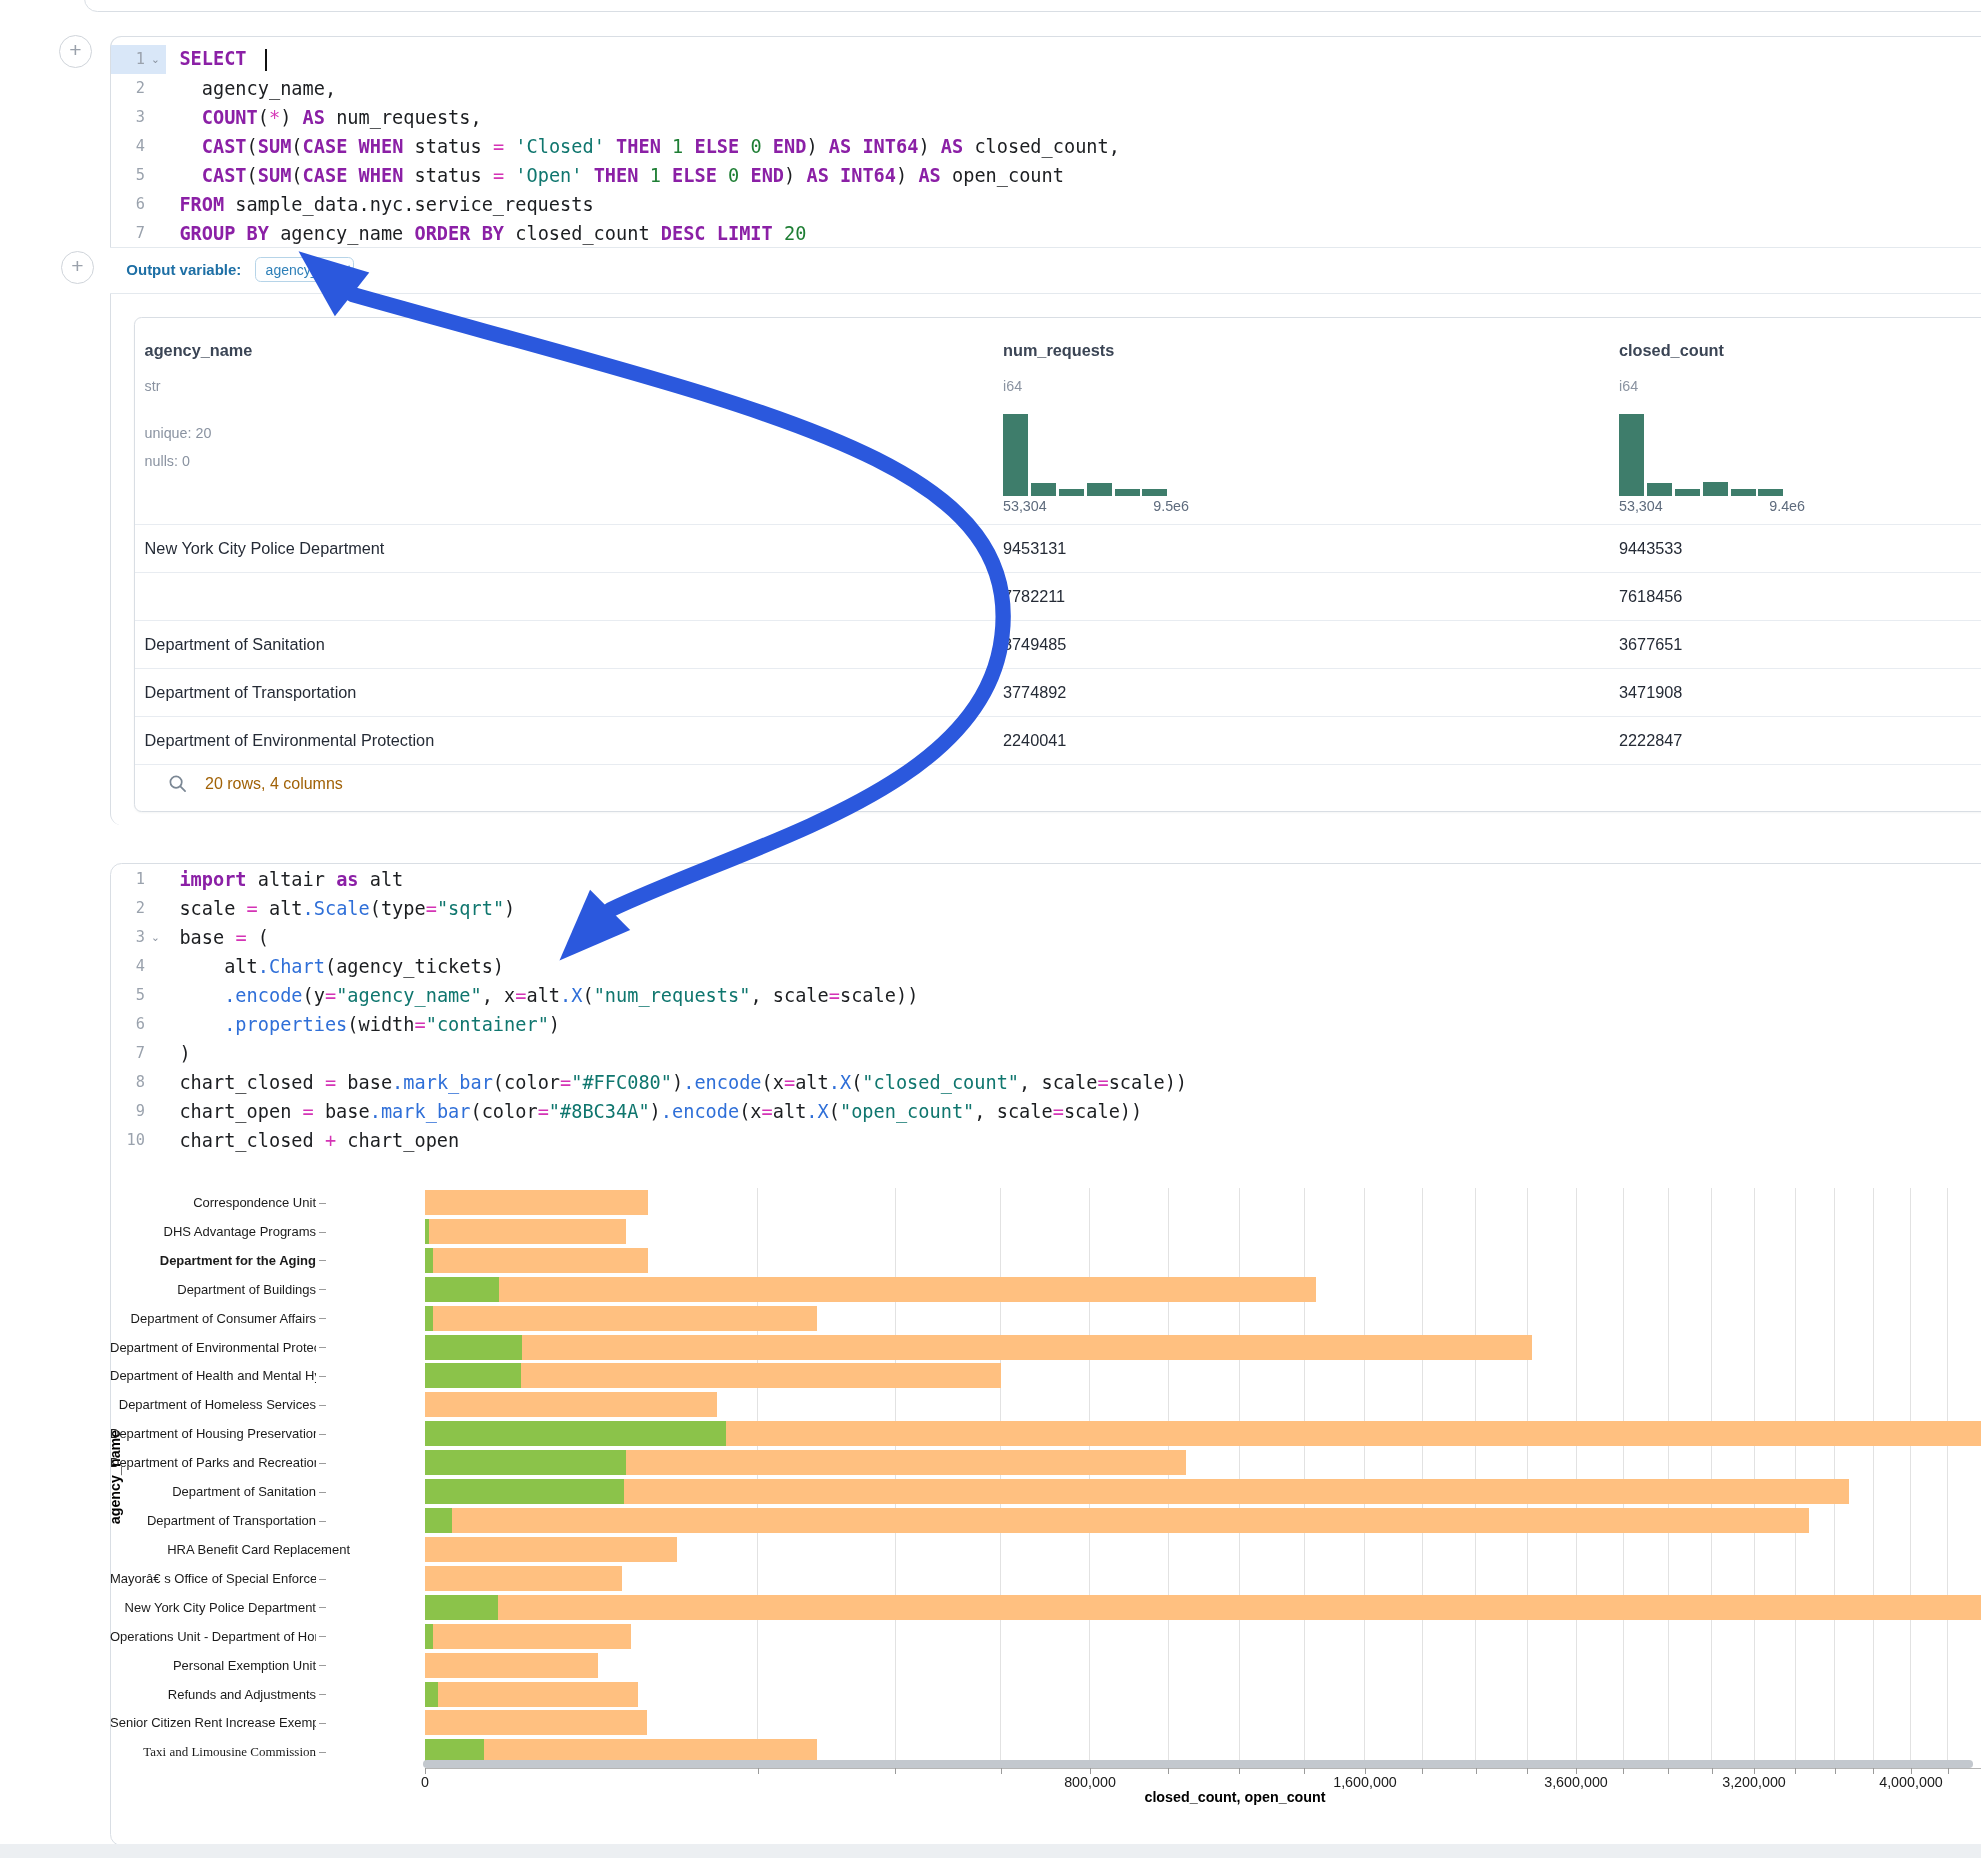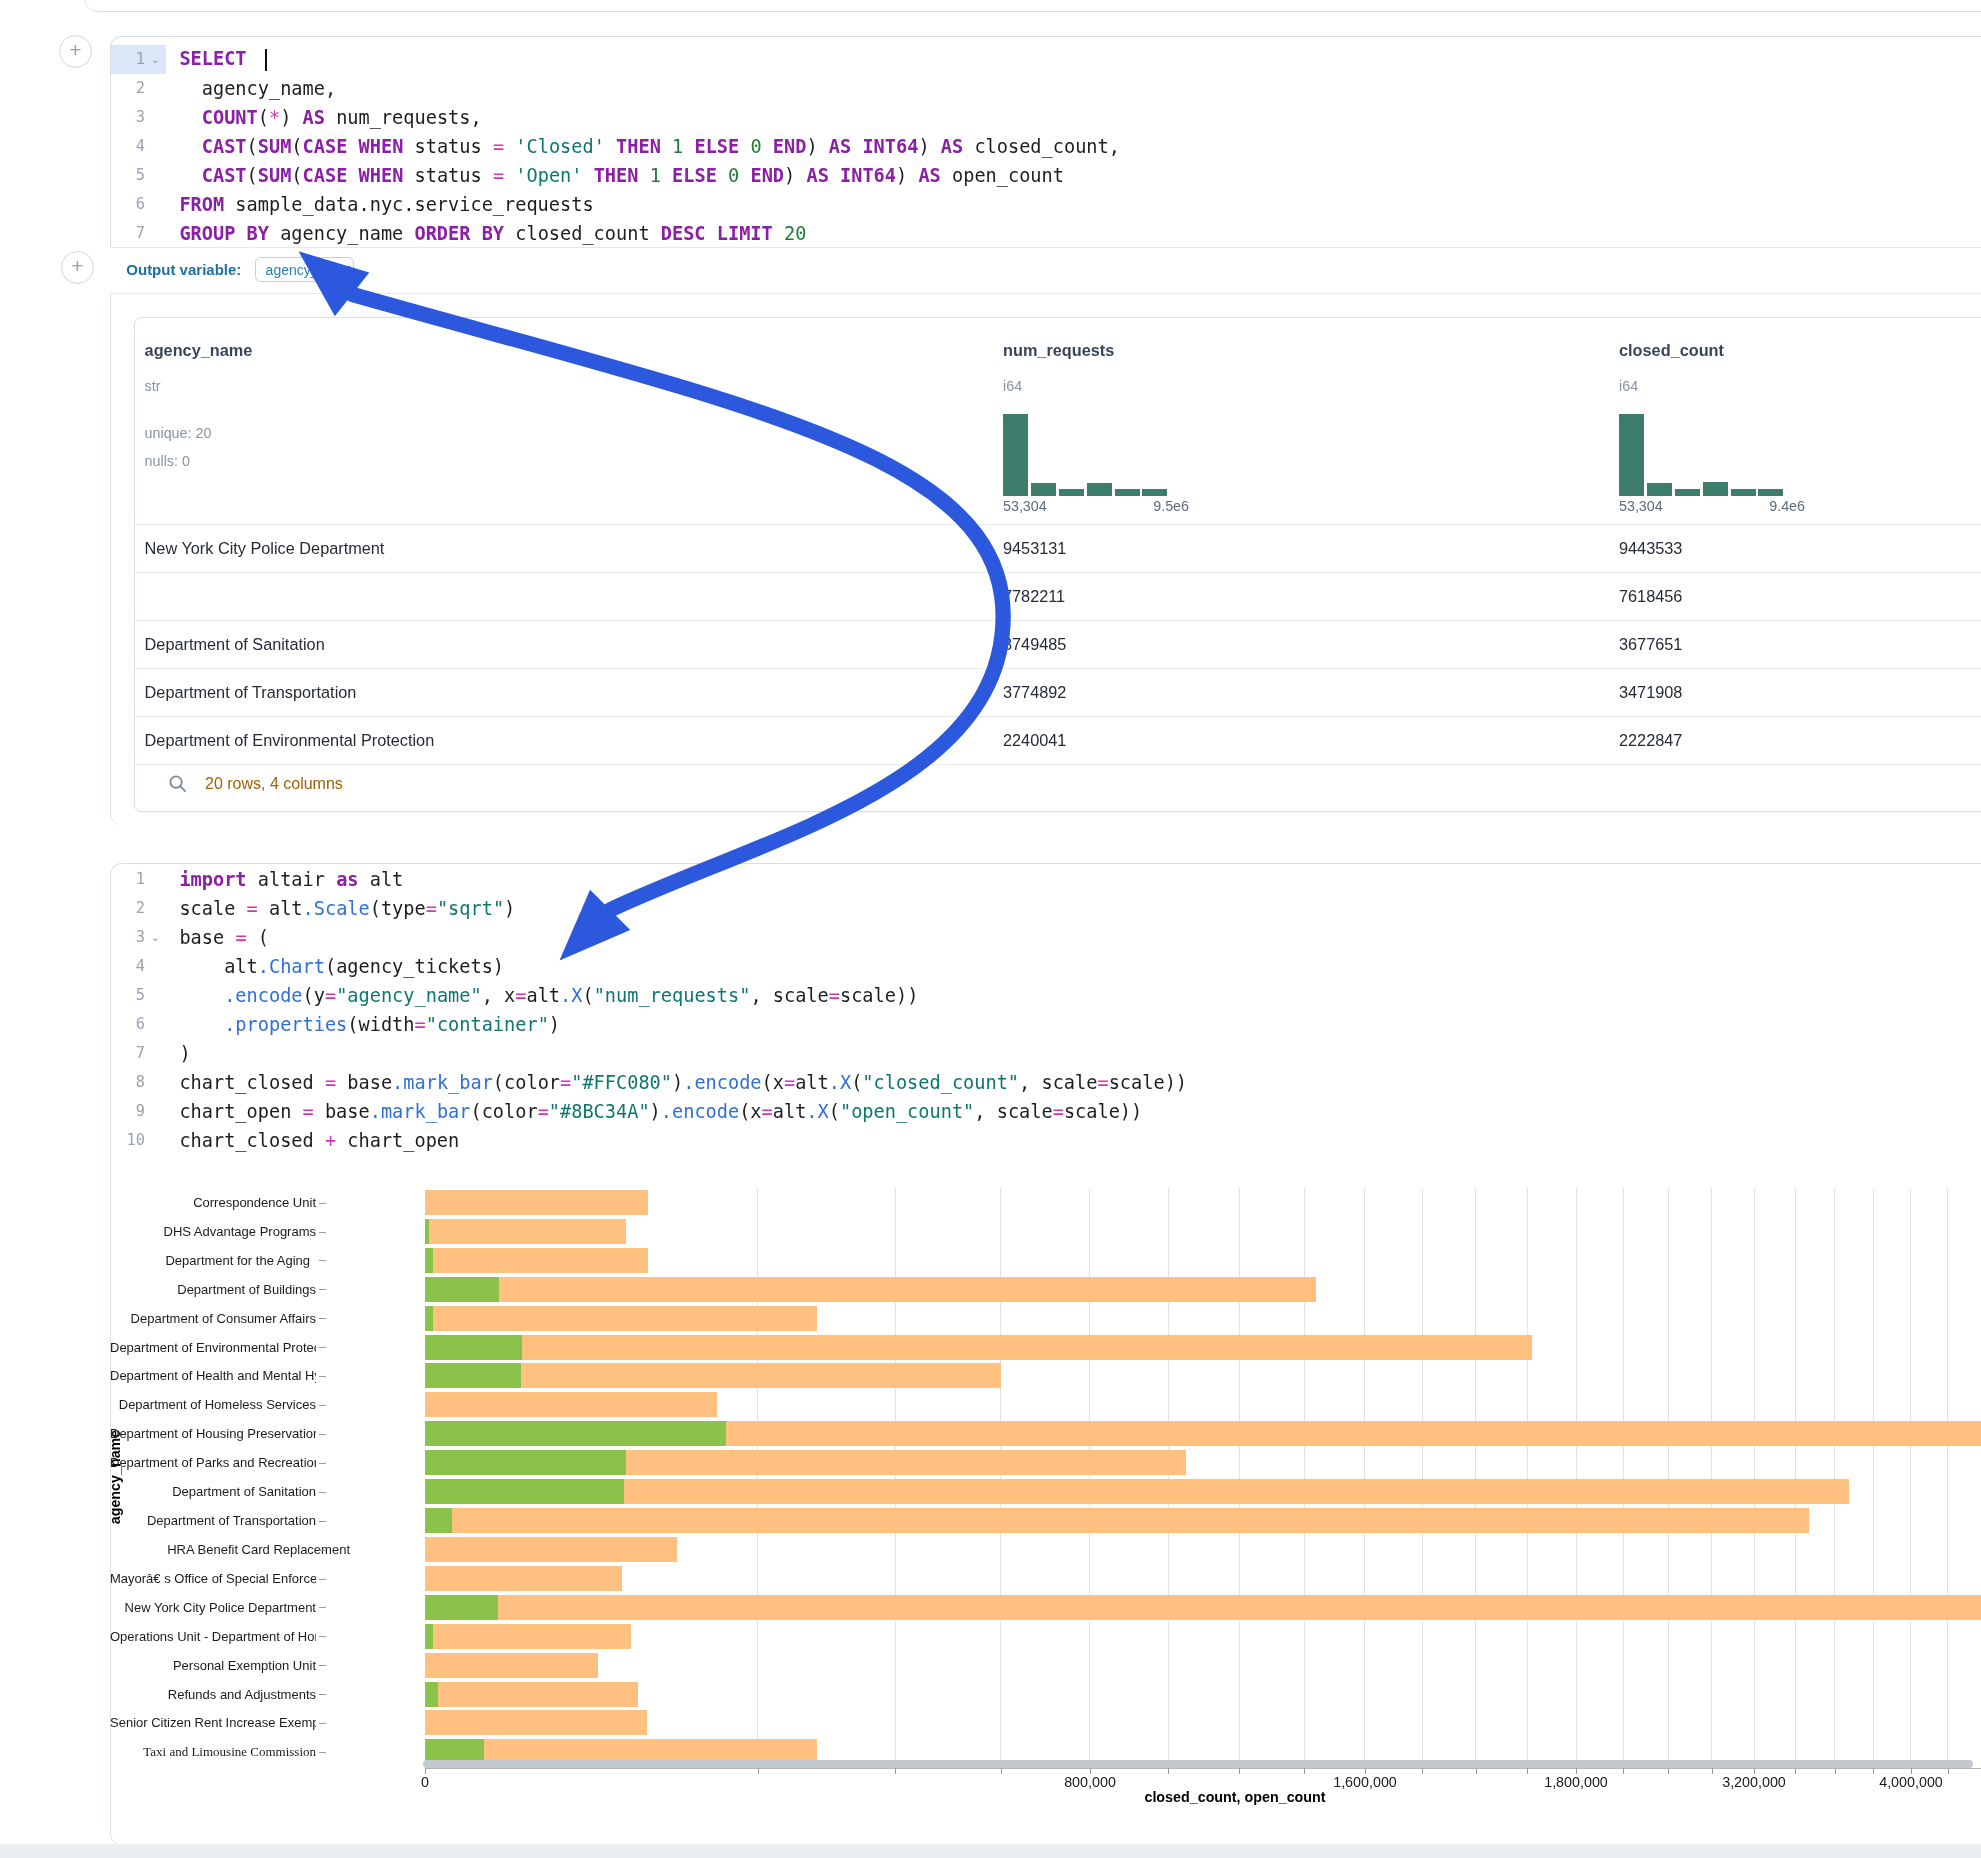--- a/index.html
+++ b/index.html
@@ -252,21 +252,21 @@
       </div>
     </div>
 
   <div id="chart">
     <div id="yaxis-title" style="left:38px;top:1469px;width:153px;text-align:center;">agency_name</div>
     <div id="ylabels">
         <div class="ylab" style="left: 110px; top: 1195px;">Correspondence Unit</div>
         <div class="ydash" style="left: 319px; top: 1203px;"></div>
         <div class="ylab" style="left: 110px; top: 1224px;">DHS Advantage Programs</div>
         <div class="ydash" style="left: 319px; top: 1232px;"></div>
-        <div class="ylab" style="left: 104px; top: 1253px;">Department for the Aging</div>
+        <div class="ylab" style="left: 110px; top: 1253px; font-weight: bold;">Department for the Aging</div>
         <div class="ydash" style="left: 319px; top: 1260px;"></div>
         <div class="ylab" style="left: 110px; top: 1282px;">Department of Buildings</div>
         <div class="ydash" style="left: 319px; top: 1289px;"></div>
         <div class="ylab" style="left: 110px; top: 1311px;">Department of Consumer Affairs</div>
         <div class="ydash" style="left: 319px; top: 1318px;"></div>
         <div class="ylab" style="left: 110px; top: 1340px;">Department of Environmental Protection</div>
         <div class="ydash" style="left: 319px; top: 1347px;"></div>
         <div class="ylab" style="left: 110px; top: 1368px;">Department of Health and Mental Hyg…</div>
         <div class="ydash" style="left: 319px; top: 1376px;"></div>
         <div class="ylab" style="left: 110px; top: 1397px;">Department of Homeless Services</div>
@@ -376,21 +376,21 @@
         <div class="xtick" style="left: 1873px; top: 1768px;"></div>
         <div class="xtick" style="left: 1911px; top: 1768px;"></div>
         <div class="xtick" style="left: 1948px; top: 1768px;"></div>
         <div class="xtick" style="left: 425px; top: 1768px;"></div>
         <div class="xlab" style="left: 358px; top: 1774px;">0</div>
         <div class="xtick" style="left: 1090px; top: 1768px;"></div>
         <div class="xlab" style="left: 1023px; top: 1774px;">800,000</div>
         <div class="xtick" style="left: 1365px; top: 1768px;"></div>
         <div class="xlab" style="left: 1298px; top: 1774px;">1,600,000</div>
         <div class="xtick" style="left: 1576px; top: 1768px;"></div>
-        <div class="xlab" style="left: 1509px; top: 1774px;">1,800,000</div>
+        <div class="xlab" style="left: 1509px; top: 1774px;">3,600,000</div>
         <div class="xtick" style="left: 1754px; top: 1768px;"></div>
         <div class="xlab" style="left: 1687px; top: 1774px;">3,200,000</div>
         <div class="xtick" style="left: 1911px; top: 1768px;"></div>
         <div class="xlab" style="left: 1844px; top: 1774px;">4,000,000</div>
       </div>
     <div id="xaxis-title" style="left:1101px;top:1789px;width:268px;text-align:center;">closed_count, open_count</div>
     <div id="chart-scrollbar" style="left:423px;top:1760px;width:1550px;"></div>
   </div>
 
   <svg style="position:absolute;left:0;top:0;pointer-events:none;" width="1982" height="1858" viewBox="0 0 2073 1944">

